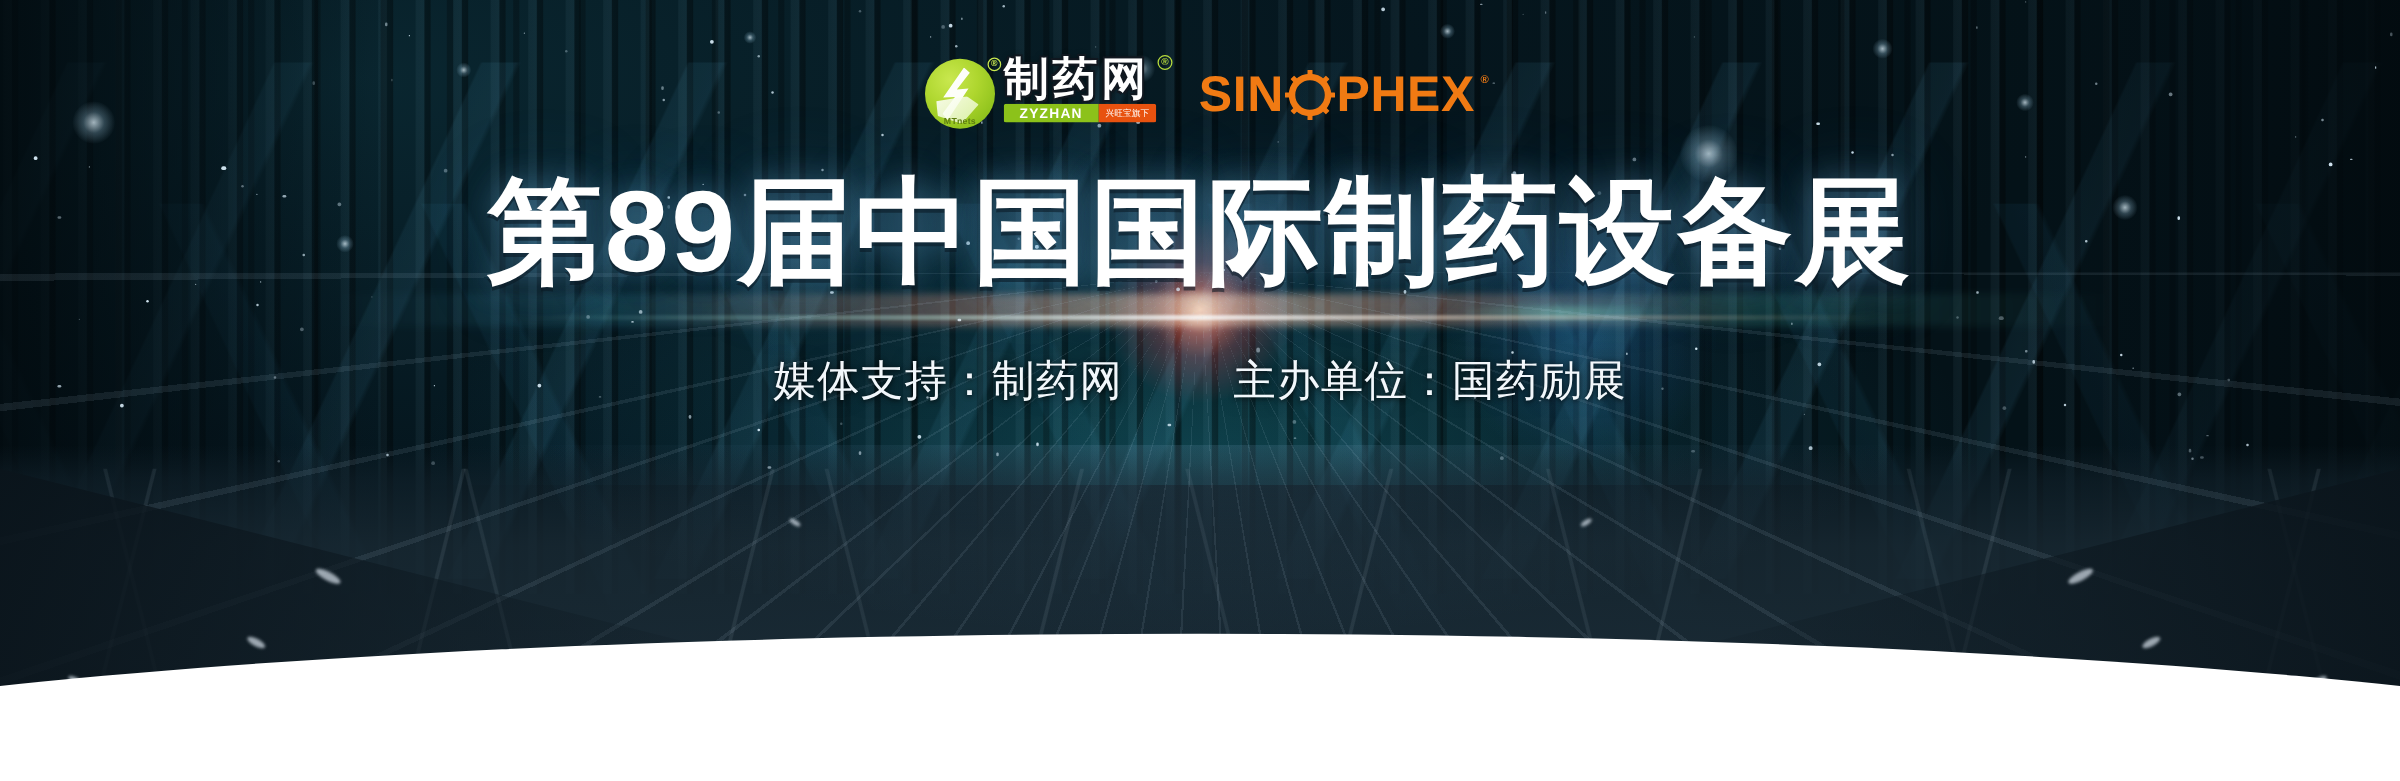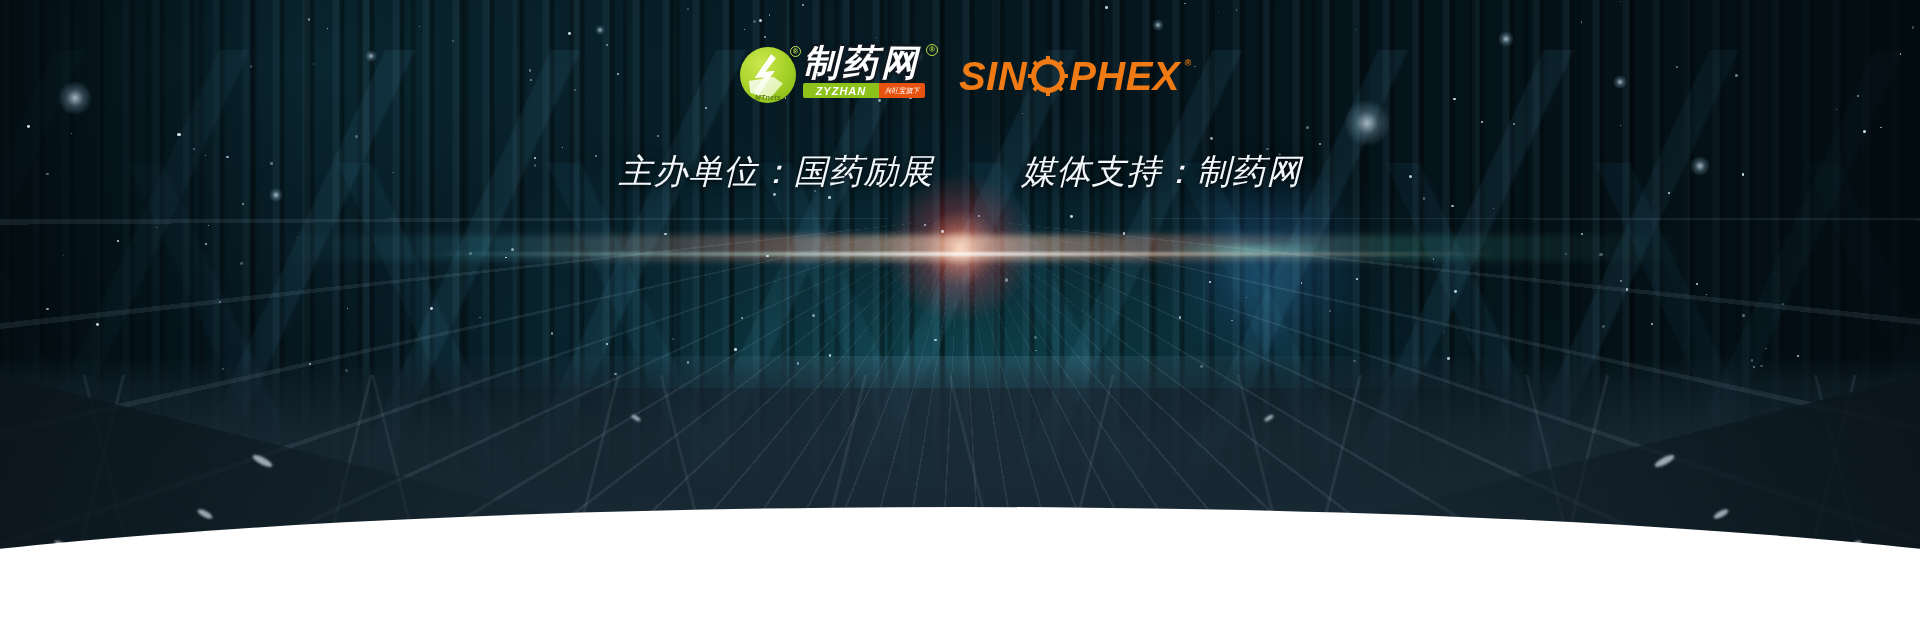--- a/index.html
+++ b/index.html
@@ -198,21 +198,21 @@
   .arc-shape {
     position:absolute; left:-18%; width:136%; bottom:0; height:400px;
     background:#ffffff;
     border-radius:100% 100% 0 0 / 260px 260px 0 0;
     transform:translateY(282px);
   }
 
   
   .content {
     position:absolute; inset:0;
-    display:flex; flex-direction:column; align-items:center;font-style:italic;
+    display:flex; flex-direction:column; align-items:center;
   }
 
   .logo-row {
     display:flex; align-items:center; gap:34px;
     margin-top:46px;
   }
 
   
   .zy-logo { position:relative; display:flex; align-items:flex-start; }
   .zy-mark {
@@ -580,24 +580,25 @@
                 </g>
               </g>
             </svg>
           </span>
           <span>PHEX</span>
         </div>
         <span class="sino-reg">®</span>
       </div>
     </div>
 
+    <div class="title">第89届中国国际制药设备展</div>
 
 
     <div class="credits">
+      <div>媒体支持：制药网</div>
       <div>主办单位：国药励展</div>
-      <div>媒体支持：制药网</div>
     </div>
   </div>
 
   <div class="bottom-arc-wrap">
     <div class="arc-shape"></div>
   </div>
 </div>
 
 </body></html>

